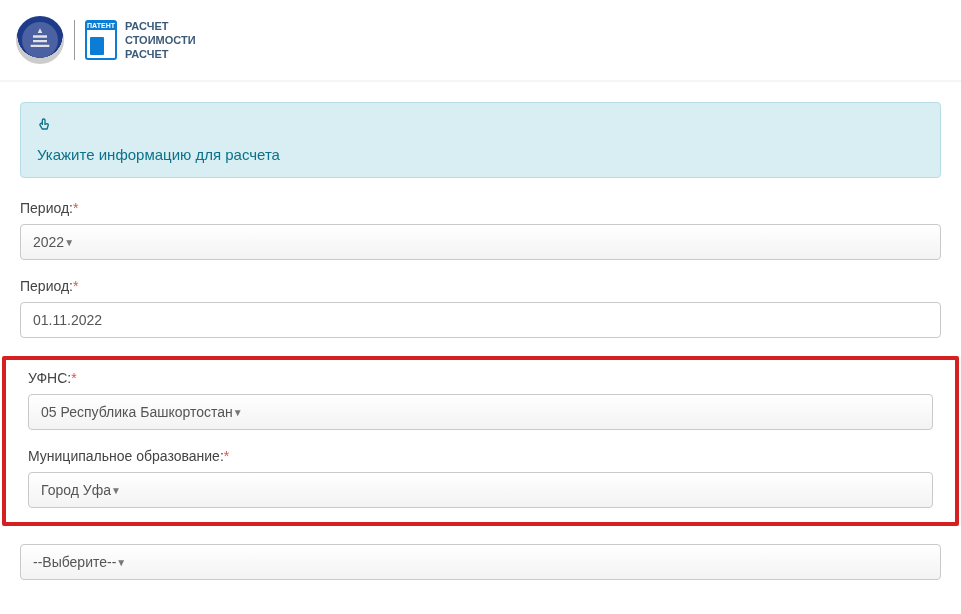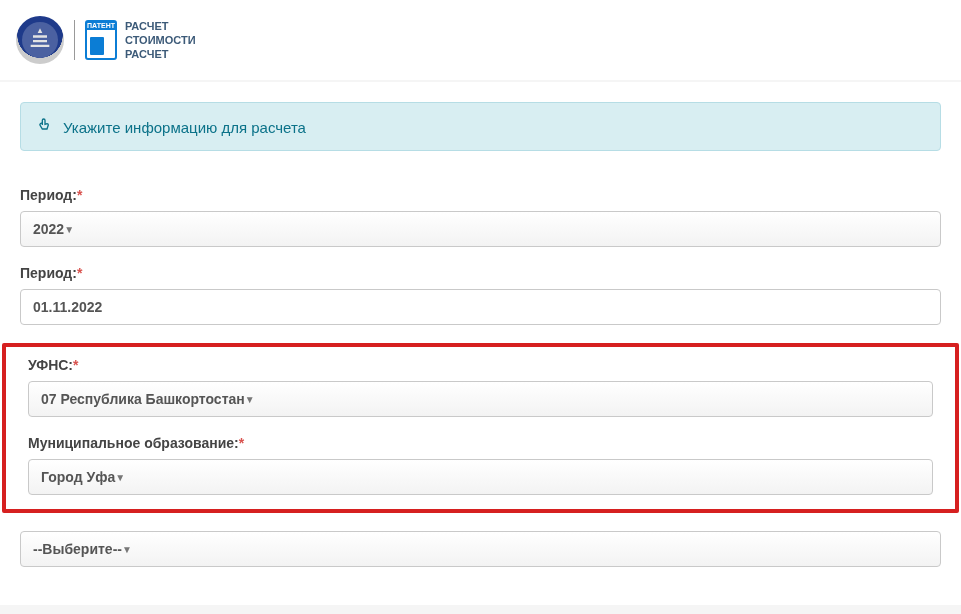--- a/index.html
+++ b/index.html
@@ -84,32 +84,32 @@
       padding: 20px;
       background: #fff;
       margin-top: 2px;
     }
     .info-panel {
       background: #d8eef2;
       border: 1px solid #b6dde5;
       border-radius: 4px;
       padding: 14px 16px;
       display: flex;
-      align-items: flex-end;
+      align-items: flex-start;
       gap: 10px;
-      margin-bottom: 36px;
+      margin-bottom: 22px;
       color: #0b7289;
       font-size: 15px;
+      flex-direction: column;
     }
     .info-icon {
       flex-shrink: 0;
     }
     .form-group {
       margin-bottom: 18px;
-      font-weight: bold;
     }
     .row-2 {
       display: flex;
       gap: 22px;
     }
     .row-2 > .col { flex: 1; }
     .label {
       font-size: 14px;
       color: #444;
       margin-bottom: 8px;
@@ -201,21 +201,21 @@
       </div>
     </div>
   </div>
 
   <div class="highlight-box">
     <div class="form-group">
       <label class="label">
         <span>УФНС:</span><span class="req">*</span>
       </label>
       <div class="select">
-        <span>07 Республика Башкортостан</span>
+        <span>05 Республика Башкортостан</span>
         <span class="caret">▼</span>
       </div>
     </div>
     <div class="form-group">
       <label class="label">
         <span>Муниципальное образование:</span><span class="req">*</span>
       </label>
       <div class="select">
         <span>Город Уфа</span>
         <span class="caret">▼</span>

